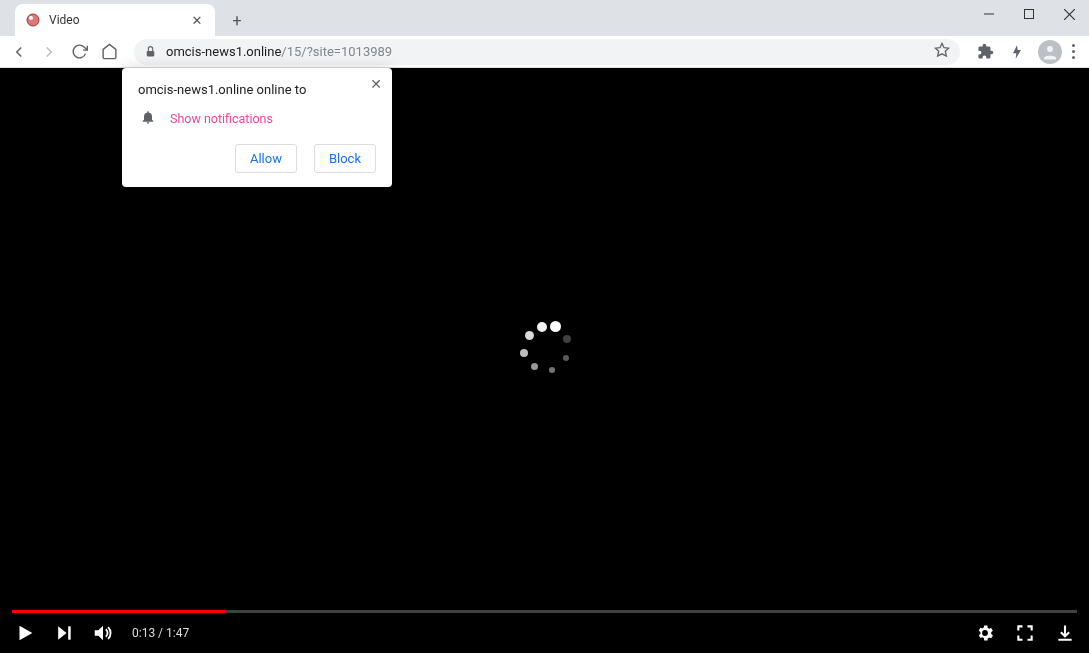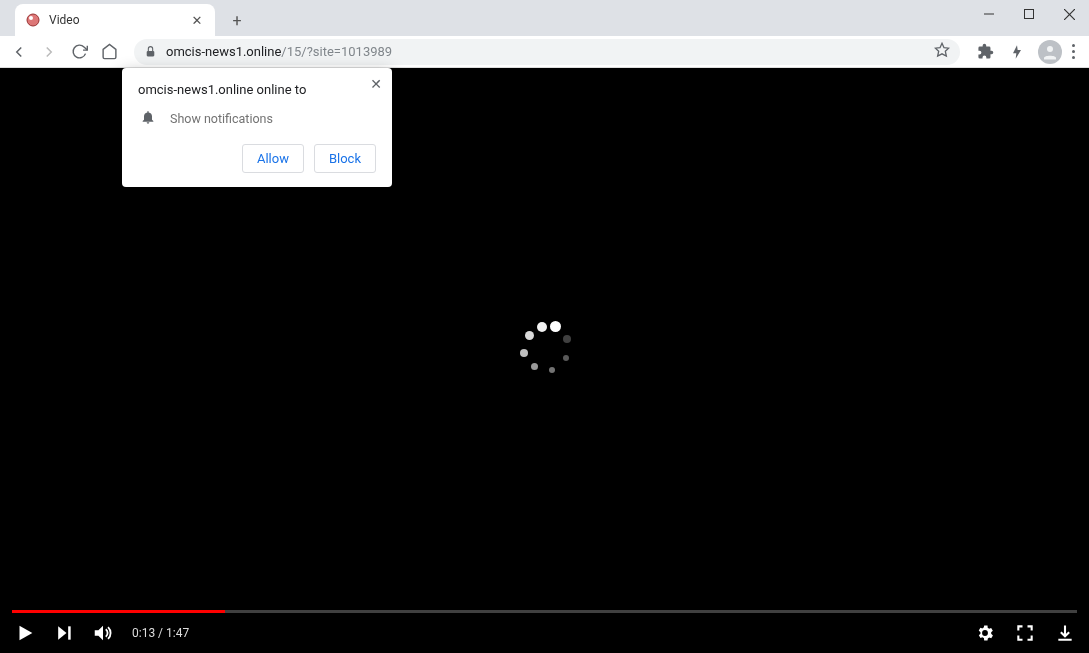--- a/index.html
+++ b/index.html
@@ -259,28 +259,28 @@
     .perm-title {
       font-size: 13px;
       color: #202124;
       margin-bottom: 12px;
     }
     .perm-row {
       display: flex;
       align-items: center;
       gap: 14px;
       font-size: 12.5px;
-      color: #737373;
+      color: #ec4899;
       margin-bottom: 16px;
       padding-left: 2px;
     }
     .perm-actions {
       display: flex;
       justify-content: flex-end;
-      gap: 10px;
+      gap: 17px;
     }
     .perm-btn {
       border: 1px solid #dadce0;
       background: #fff;
       color: #1a73e8;
       padding: 6px 14px;
       font-size: 13px;
       border-radius: 3px;
       cursor: pointer;
     }

